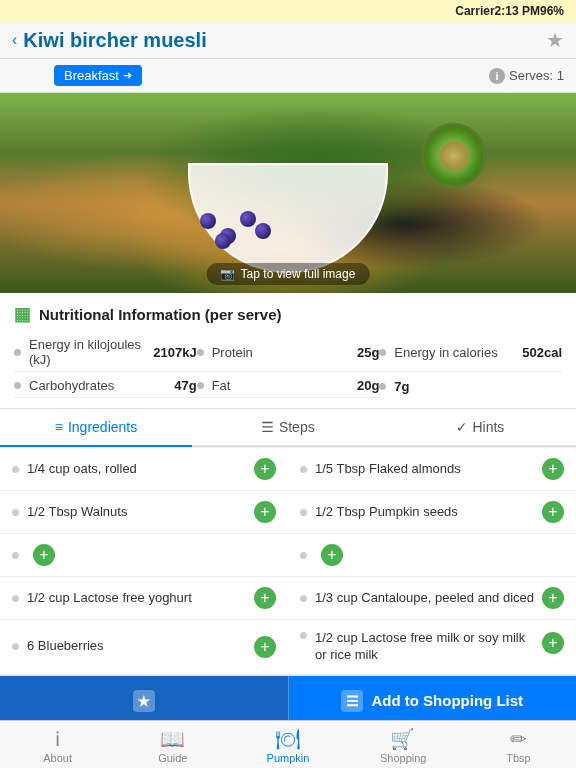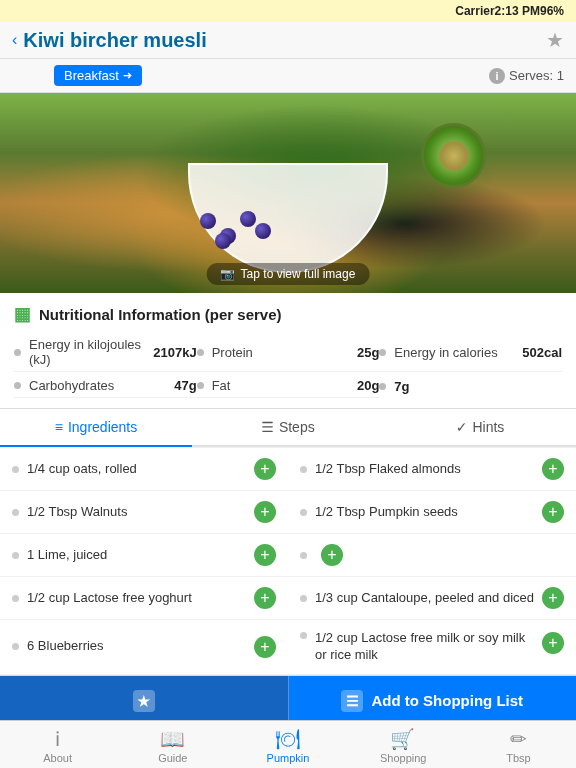--- a/index.html
+++ b/index.html
@@ -454,36 +454,35 @@
   <div class="ingredients-grid">
 
     <div class="ingredient-row">
       <span class="dot"></span>
       <span class="ingredient-text">1/4 cup oats, rolled</span>
       <span class="add-btn">+</span>
     </div>
 
     <div class="ingredient-row">
       <span class="dot"></span>
-      <span class="ingredient-text">1/2 Tbsp Flaked almonds</span>
+      <span class="ingredient-text">1/5 Tbsp Flaked almonds</span>
       <span class="add-btn">+</span>
     </div>
     <div class="ingredient-row">
       <span class="dot"></span>
       <span class="ingredient-text">1/2 Tbsp Walnuts</span>
       <span class="add-btn">+</span>
     </div>
     <div class="ingredient-row">
       <span class="dot"></span>
       <span class="ingredient-text">1/2 Tbsp Pumpkin seeds</span>
       <span class="add-btn">+</span>
     </div>
     <div class="ingredient-row">
       <span class="dot"></span>
-      <span class="ingredient-text">1 Lime, juiced</span>
       <span class="add-btn">+</span>
     </div>
     <div class="ingredient-row">
       <span class="dot"></span>
       <span class="add-btn">+</span>
     </div>
     <div class="ingredient-row">
       <span class="dot"></span>
       <span class="ingredient-text">1/2 cup Lactose free yoghurt</span>
       <span class="add-btn">+</span>

